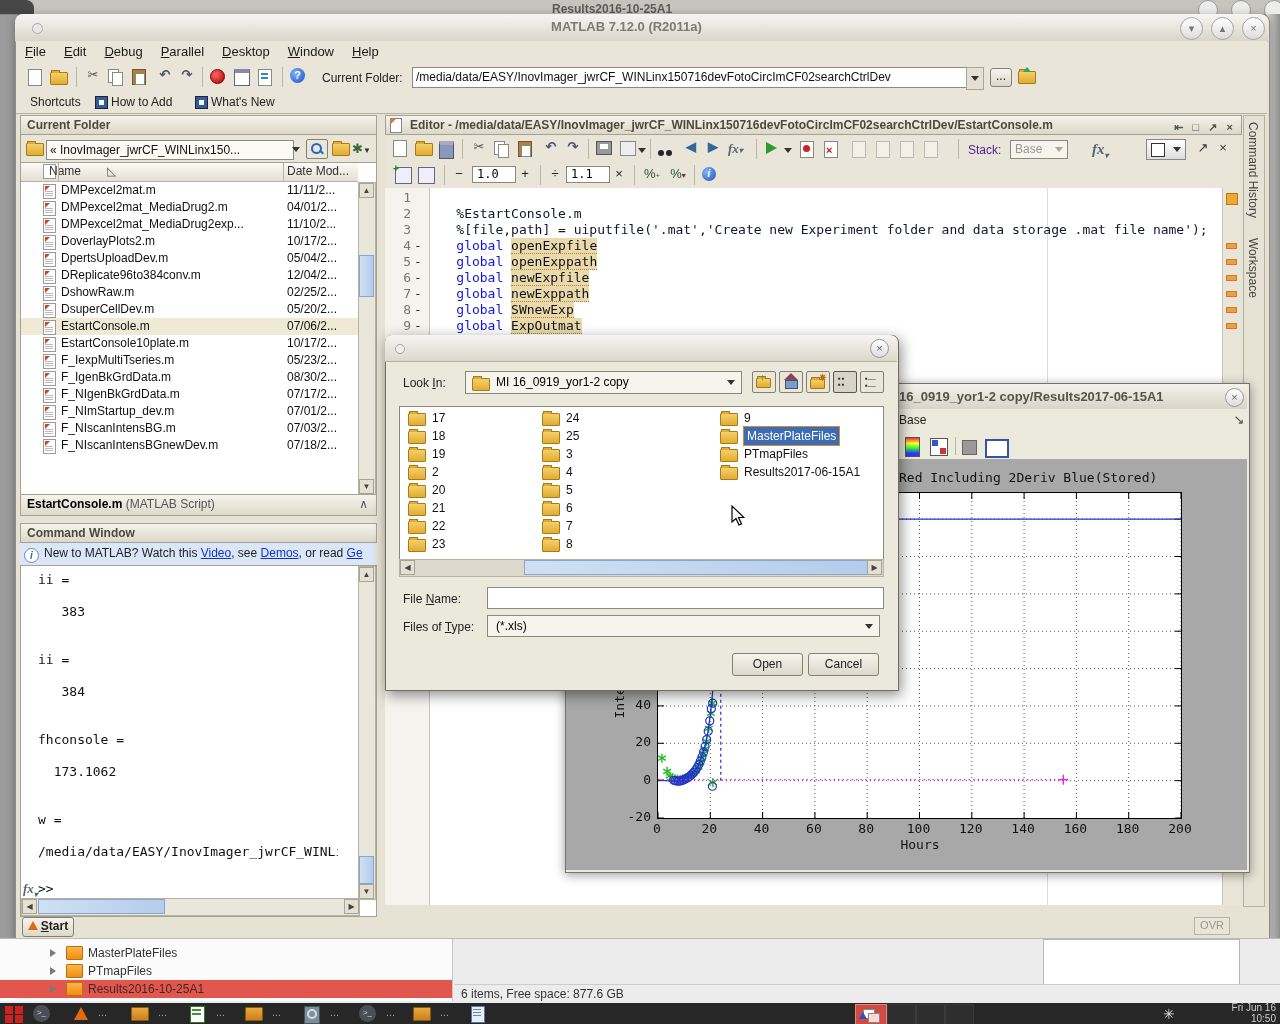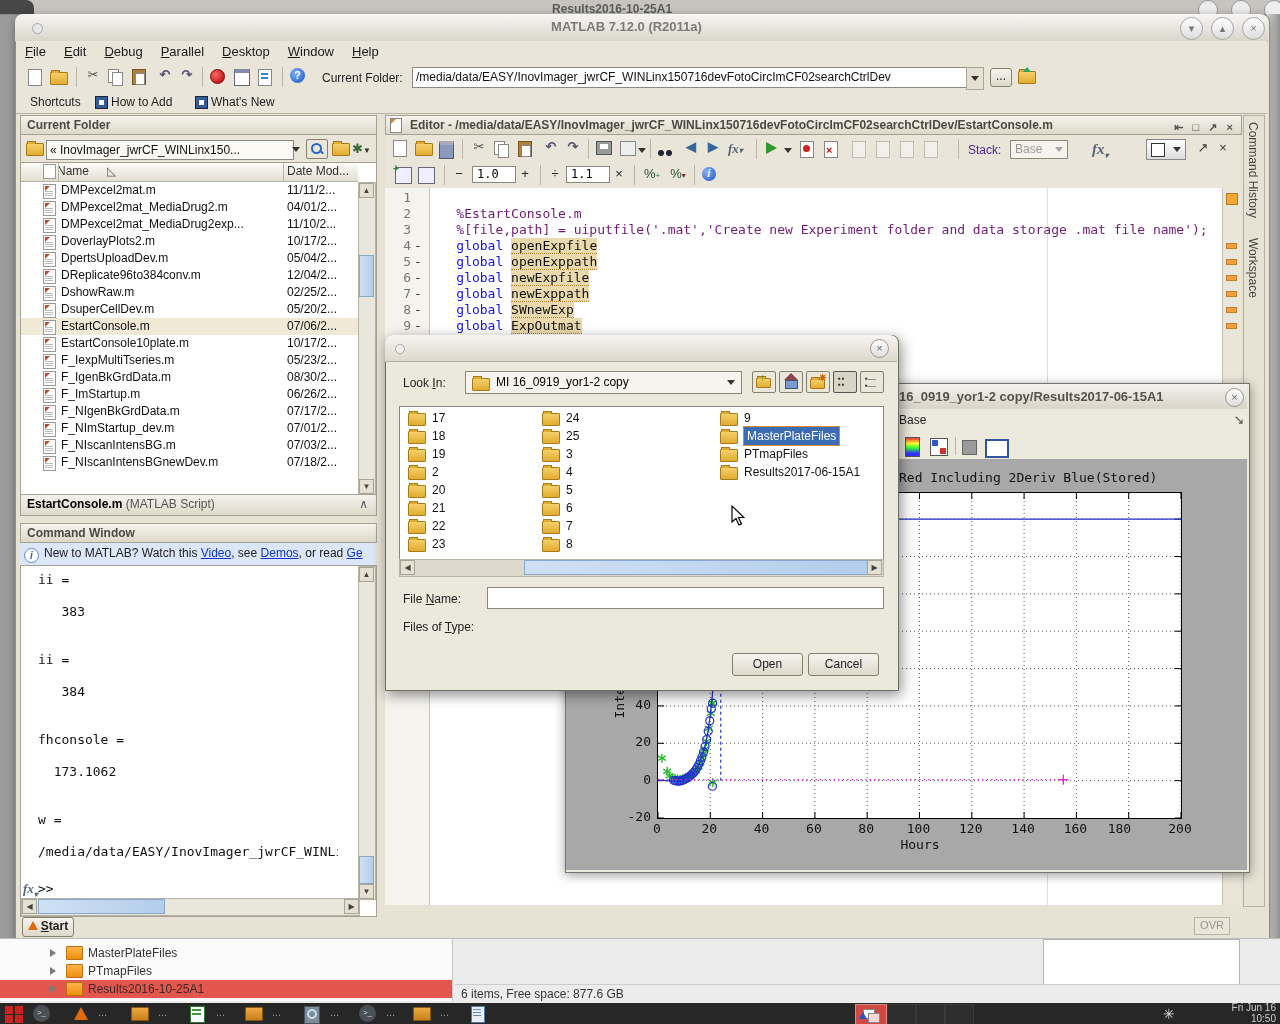--- a/index.html
+++ b/index.html
@@ -54,21 +54,21 @@
   .banner{background:#dbe7f8;border-bottom:1px solid #b9c9e2;font-size:12px;color:#222;line-height:21px;white-space:nowrap;overflow:hidden}
   .banner a{color:#1133cc;text-decoration:underline}
   .info-i{display:inline-block;width:13px;height:13px;border-radius:50%;border:1px solid #6688bb;color:#3366aa;background:#fff;font-size:10px;text-align:center;line-height:13px;font-style:italic;font-weight:bold;margin:0 5px 0 4px;vertical-align:-2px}
   .console{font-size:13px;line-height:16px;color:#111;white-space:pre}
   .fx{font-family:"Liberation Serif",serif;font-style:italic;font-weight:bold;color:#55667a;font-size:13px}
 
   
   .code-row{height:16px;line-height:16px;white-space:pre;font-size:13px}
   .lnum{display:inline-block;width:26px;text-align:right;color:#777;}
   .lbp{display:inline-block;width:14px;text-align:center;color:#333}
-  .cm{color:#701a75}.kw{color:#1111ee}.pl{color:#111}
+  .cm{color:#0f172a}.kw{color:#1111ee}.pl{color:#111}
   .hl{color:#111;background:#ead9ac;border-bottom:1px dotted #b08030}
   .gutterline{border-right:1px solid #c9c5b8}
   .ipage{background:#fff;border:1px solid #888;width:12px;height:15px}
   .ifolder{width:16px;height:11px;background:linear-gradient(#f4d06a,#e2ac31);border:1px solid #a87a18;border-radius:1px;position:relative}
   .ifolder::before{content:"";position:absolute;left:0;top:-3px;width:7px;height:2px;background:#e2ac31;border:1px solid #a87a18;border-bottom:none}
   .glyph{font-size:13px;color:#555;text-align:center}
   .runbtn{width:0;height:0;border-left:11px solid #2c9a2c;border-top:6px solid transparent;border-bottom:6px solid transparent}
 
   
   .figwin{background:#ece9dd;border:1px solid #77756b;box-shadow:0 2px 10px rgba(0,0,0,.4)}
@@ -196,21 +196,21 @@
       <div style="position:absolute;left:12px;top:11px;width:5px;height:2px;background:#2a66c8;transform:rotate(45deg)"></div>
     </div>
   <div class="a" style="left:332px;top:143px">
       <div class="ifolder"></div>
     </div>
   <div class="a" style="left:352px;top:141px;font-size:13px;color:#3a6a3a">✱<span style="font-size:8px;color:#333">▼</span></div>
 
   <div class="a white-box" style="left:20px;top:162px;width:355px;height:332px"></div>
   <div class="a colhead" style="left:21px;top:163px;width:337px;height:18px">
     <span class="a" style="left:22px;top:1px;width:11px;height:13px;background:#fff;border:1px solid #999"></span>
-    <span class="a" style="left:36px;top:1px">Name</span>
+    <span class="a" style="left:28px;top:1px">Name</span>
     <span class="a" style="left:86px;top:1px;color:#666">◺</span>
     <span class="a" style="left:266px;top:1px">Date Mod...</span>
     <span class="a" style="left:262px;top:0;width:1px;height:18px;background:#b6b2a4"></span>
     <span class="a" style="left:37px;top:0;width:1px;height:18px;background:#b6b2a4"></span>
   </div>
   <div class="a" id="cf-rows" style="left:21px;top:182px;width:337px;height:311px;overflow:hidden">
       <div class="cfrow">
         <span class="mfile">
           <i></i>
           <b></b>
@@ -298,28 +298,20 @@
         <span class="nm">F_IexpMultiTseries.m</span>
         <span class="dt">05/23/2...</span>
       </div>
       <div class="cfrow">
         <span class="mfile">
           <i></i>
           <b></b>
         </span>
         <span class="nm">F_IgenBkGrdData.m</span>
         <span class="dt">08/30/2...</span>
-      </div>
-      <div class="cfrow">
-        <span class="mfile">
-          <i></i>
-          <b></b>
-        </span>
-        <span class="nm">F_ImStartup.m</span>
-        <span class="dt">06/26/2...</span>
       </div>
       <div class="cfrow">
         <span class="mfile">
           <i></i>
           <b></b>
         </span>
         <span class="nm">F_NIgenBkGrdData.m</span>
         <span class="dt">07/17/2...</span>
       </div>
       <div class="cfrow">
@@ -699,21 +691,21 @@
   <div id="chart-ticks">
       <div class="chart-tick a" style="left: 637px; top: 821px; width: 40px; text-align: center;">0</div>
       <div class="chart-tick a" style="left: 689.3px; top: 821px; width: 40px; text-align: center;">20</div>
       <div class="chart-tick a" style="left: 741.6px; top: 821px; width: 40px; text-align: center;">40</div>
       <div class="chart-tick a" style="left: 793.9px; top: 821px; width: 40px; text-align: center;">60</div>
       <div class="chart-tick a" style="left: 846.2px; top: 821px; width: 40px; text-align: center;">80</div>
       <div class="chart-tick a" style="left: 898.5px; top: 821px; width: 40px; text-align: center;">100</div>
       <div class="chart-tick a" style="left: 950.8px; top: 821px; width: 40px; text-align: center;">120</div>
       <div class="chart-tick a" style="left: 1003.1px; top: 821px; width: 40px; text-align: center;">140</div>
       <div class="chart-tick a" style="left: 1055.4px; top: 821px; width: 40px; text-align: center;">160</div>
-      <div class="chart-tick a" style="left: 1107.7px; top: 821px; width: 40px; text-align: left;">180</div>
+      <div class="chart-tick a" style="left: 1107.7px; top: 821px; width: 40px; text-align: center;">180</div>
       <div class="chart-tick a" style="left: 1160px; top: 821px; width: 40px; text-align: center;">200</div>
       <div class="chart-tick a" style="left: 613px; top: 809px; width: 38px; text-align: right;">-20</div>
       <div class="chart-tick a" style="left: 613px; top: 771.644px; width: 38px; text-align: right;">0</div>
       <div class="chart-tick a" style="left: 613px; top: 734.287px; width: 38px; text-align: right;">20</div>
       <div class="chart-tick a" style="left: 613px; top: 696.931px; width: 38px; text-align: right;">40</div>
       <div class="chart-tick a" style="left: 613px; top: 659.575px; width: 38px; text-align: right;">60</div>
       <div class="chart-tick a" style="left: 613px; top: 622.218px; width: 38px; text-align: right;">80</div>
       <div class="chart-tick a" style="left: 613px; top: 584.862px; width: 38px; text-align: right;">100</div>
       <div class="chart-tick a" style="left: 613px; top: 547.506px; width: 38px; text-align: right;">120</div>
       <div class="chart-tick a" style="left: 613px; top: 510.149px; width: 38px; text-align: right;">140</div>
@@ -840,20 +832,24 @@
     </div>
 
   <div class="a sb-track" style="left:399px;top:559px;width:483px;height:16px;background:#dcd9cc"></div>
   <div class="a sb-arrow" style="left:400px;top:560px;width:13px;height:13px;line-height:13px">◀</div>
   <div class="a sb-thumb" style="left:524px;top:560px;width:342px;height:13px"></div>
   <div class="a sb-arrow" style="left:867px;top:560px;width:13px;height:13px;line-height:13px">▶</div>
 
   <div class="a lbl" style="left:403px;top:592px"><span>File </span><u>N</u><span>ame:</span></div>
   <div class="a field" style="left:487px;top:587px;width:391px;height:20px;font-size:12px;line-height:20px;padding-left:4px"></div>
   <div class="a lbl" style="left:403px;top:620px"><span>Files of </span><u>T</u><span>ype:</span></div>
+  <div class="a combo" style="left:487px;top:615px;width:391px;height:20px">
+    <span style="position:absolute;left:8px;top:3px;font-size:12px">(*.xls)</span>
+    <span class="a dd-arrow" style="right:6px;top:8px"></span>
+  </div>
   <div class="a dbtn" style="left:732px;top:653px;width:69px;height:21px;line-height:20px">Open</div>
   <div class="a dbtn" style="left:808px;top:653px;width:69px;height:21px;line-height:20px">Cancel</div>
 
   <svg class="a" style="left:731px;top:505px" width="14" height="22">
     <polygon points="1,1 1,17 5,13.5 8,20 10.5,19 7.5,12.5 13,12.5" fill="#fff" stroke="#000" stroke-width="1.2"></polygon>
   </svg>
 
   <div class="a fm"></div>
   <div class="a" style="left:0;top:939px;width:452px;height:62px;background:#fbfbfb;border-right:1px solid #c5c5c5"></div>
   <div id="fm-tree" class="a" style="left:0;top:944px;width:452px">

